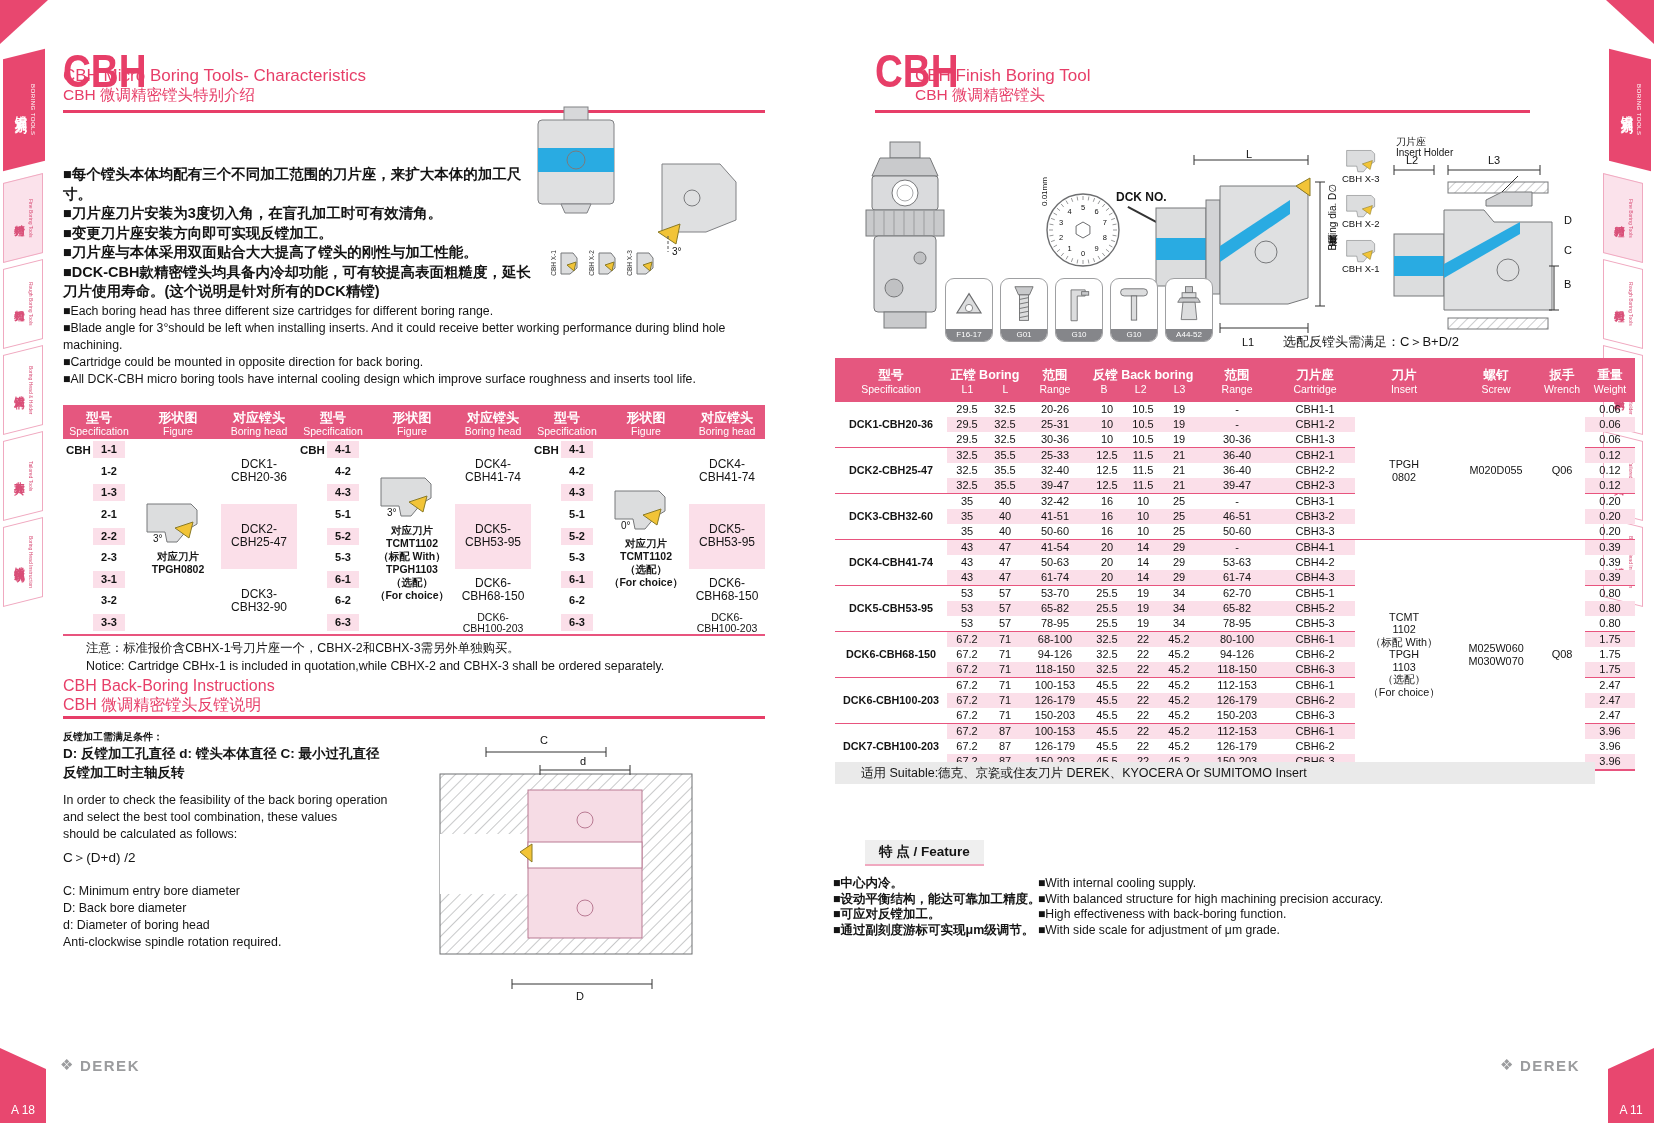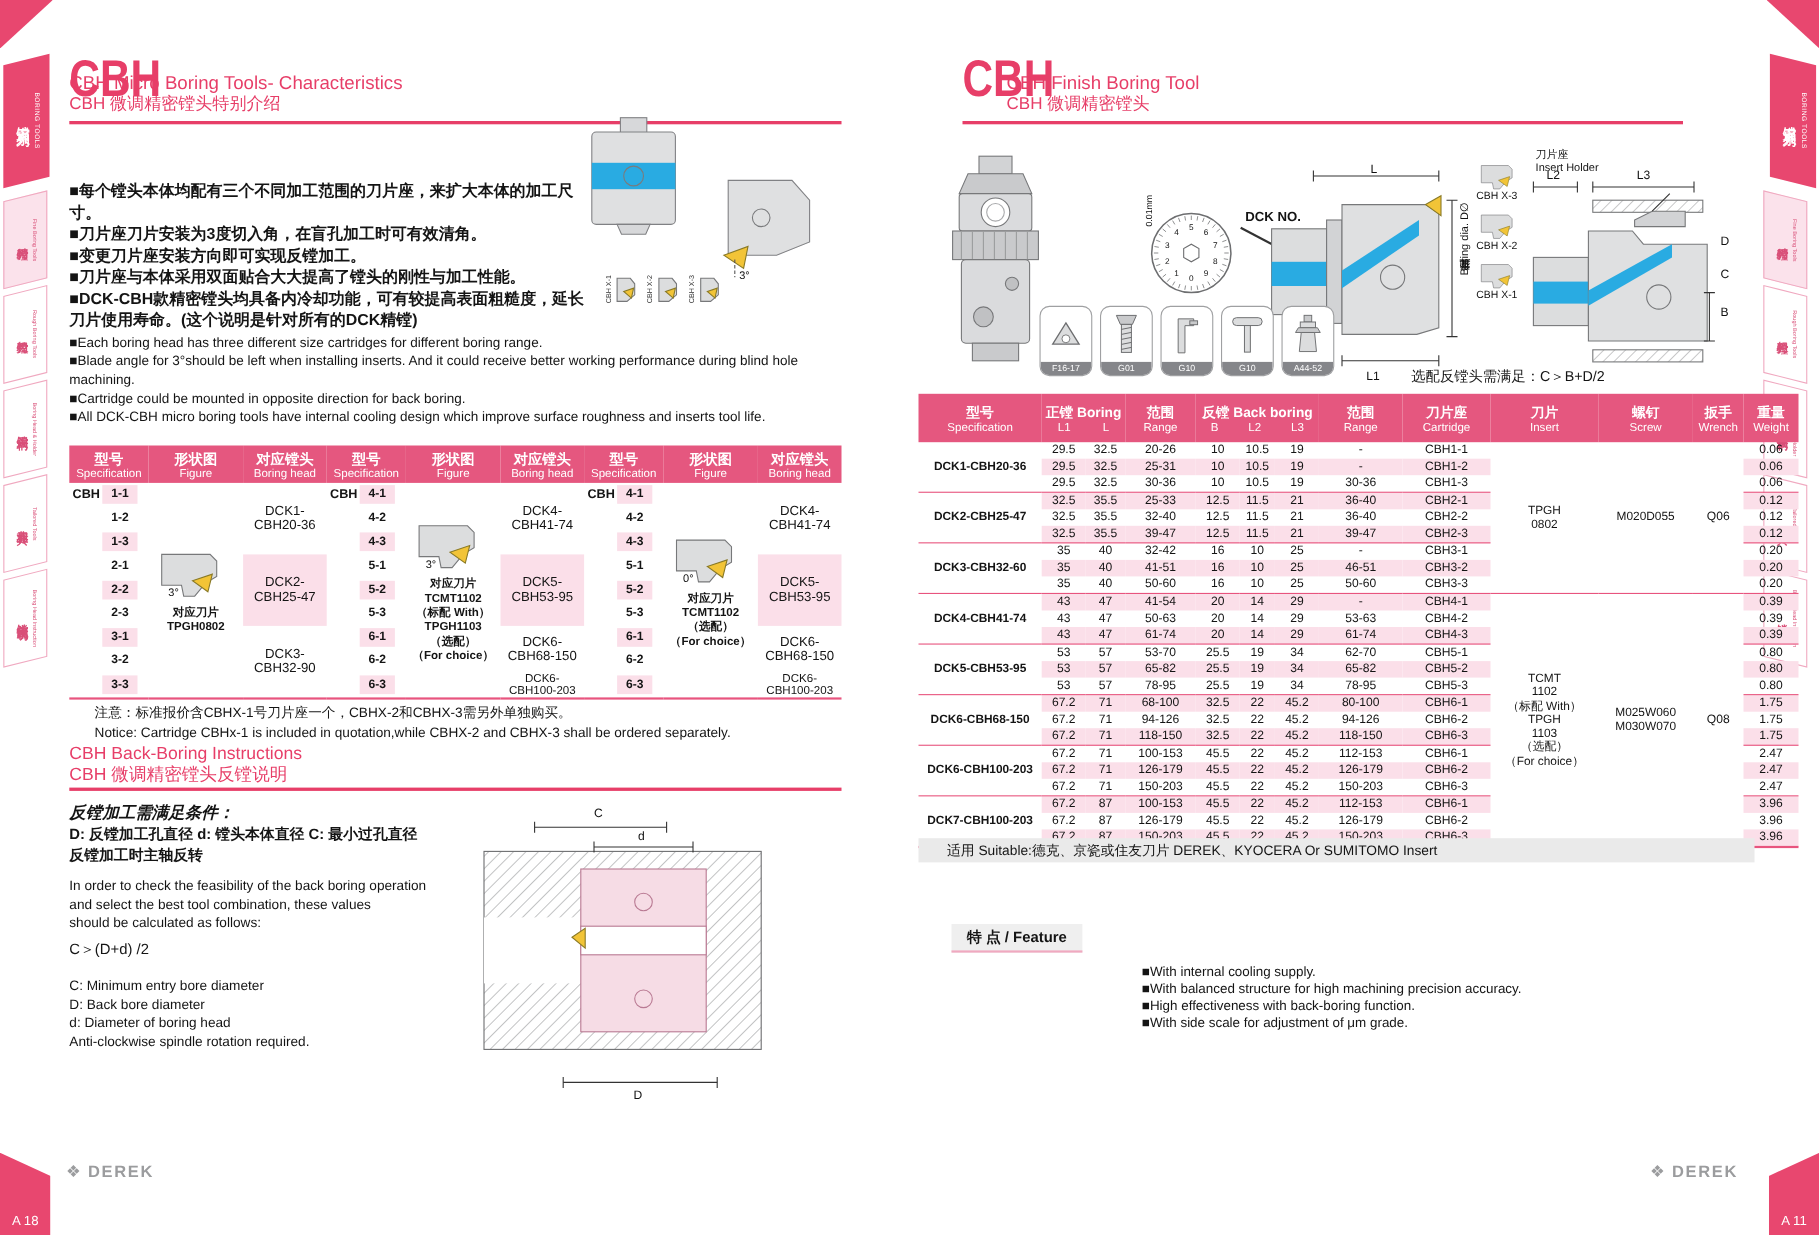--- a/index.html
+++ b/index.html
@@ -88,21 +88,21 @@
   .suitable{width:760px;height:22px;background:#EAEAEA;font-size:12.5px;line-height:22px;
      padding-left:26px;box-sizing:border-box;}
 
   
   .feat-badge{background:#EFEFEF;border-bottom:2px solid #F0A9C0;font-size:13.5px;font-weight:bold;
      padding:3px 14px;display:inline-block;}
   .feat-cn div{font-size:12.5px;font-weight:bold;line-height:15.6px;}
   .feat-en div{font-size:12.2px;line-height:15.6px;}
 
   
-  .bb-cond{font-size:15px;font-weight:bold;font-style:italic;}
+  .bb-cond{font-size:10px;font-weight:bold;}
   .bb-formula{font-size:23px;margin:4px 0 2px 0;}
   .bb-legend{font-size:13.5px;font-weight:bold;line-height:19px;}
   .bb-desc div{font-size:12.4px;line-height:17px;}
   .bb-f2{font-size:13.5px;margin-top:6px;}
   .bb-len div{font-size:12.4px;line-height:17px;}
 
   
   .dimlabel{font-size:11px;color:#111;}
   .rot270{writing-mode:vertical-rl;text-orientation:mixed;transform:rotate(180deg);}
   .icon-tile{width:48px;height:64px;border:1.6px solid #9FA0A2;border-radius:9px;background:#fff;
@@ -710,21 +710,21 @@
           <text x="28.12570012521147" y="65.39260912937621" font-size="7.5" text-anchor="middle" fill="#111">3</text>
           <text x="36.480939197273116" y="53.89260912937621" font-size="7.5" text-anchor="middle" fill="#111">4</text>
           <text x="50" y="49.5" font-size="7.5" text-anchor="middle" fill="#111">5</text>
           <text x="63.519060802726884" y="53.89260912937621" font-size="7.5" text-anchor="middle" fill="#111">6</text>
           <text x="71.87429987478853" y="65.39260912937621" font-size="7.5" text-anchor="middle" fill="#111">7</text>
           <text x="71.87429987478853" y="79.60739087062379" font-size="7.5" text-anchor="middle" fill="#111">8</text>
           <text x="63.519060802726884" y="91.10739087062379" font-size="7.5" text-anchor="middle" fill="#111">9</text>
           <polygon points="56.92820323027551,74 50,78 43.07179676972449,74 43.07179676972449,66 50,62 56.92820323027551,66 " fill="none" stroke="#6D6E70"></polygon>
         </svg></div>
 
-    <span class="abs" style="left:288px;top:64px;font-size:12px;font-weight:bold;margin-left:16px;">DCK NO.</span>
+    <span class="abs" style="left:288px;top:64px;font-size:12px;font-weight:bold;">DCK NO.</span>
     <div class="abs" style="left:300px;top:80px;width:34px;height:1.5px;background:#333;transform:rotate(28deg);transform-origin:left;"></div>
 
     <svg class="abs" style="left:322px;top:20px;" width="184" height="190" viewBox="0 0 184 190">
       <line x1="44" y1="14" x2="158" y2="14" stroke="#333"></line>
       <line x1="44" y1="9" x2="44" y2="19" stroke="#333"></line>
       <line x1="158" y1="9" x2="158" y2="19" stroke="#333"></line>
       <rect x="6" y="62" width="50" height="78" fill="#DCDDDE" stroke="#77787A"></rect>
       <rect x="6" y="92" width="50" height="22" fill="#29ABE2"></rect>
       <rect x="56" y="54" width="14" height="94" fill="#D2D3D5" stroke="#77787A"></rect>
       <path d="M70 40 h76 l12 8 v104 l-20 6 h-68 z" fill="#DFE0E1" stroke="#77787A"></path>
@@ -1225,20 +1225,26 @@
             <td class="alt">3.96</td>
           </tr>
         </tbody>
       </table>
     </div>
   <div class="abs suitable" style="left:835px;top:762px;">适用 Suitable:德克、京瓷或住友刀片 DEREK、KYOCERA Or SUMITOMO Insert</div>
 
   <div class="abs" style="left:865px;top:840px;">
     <span class="feat-badge">特 点 / Feature</span>
   </div>
+  <div class="abs feat-cn" id="feat-cn" style="left:833px;top:876px;">
+      <div class="">■中心内冷。</div>
+      <div class="">■设动平衡结构，能达可靠加工精度。</div>
+      <div class="">■可应对反镗加工。</div>
+      <div class="">■通过副刻度游标可实现μm级调节。</div>
+    </div>
   <div class="abs feat-en" id="feat-en" style="left:1038px;top:876px;">
       <div class="">■With internal cooling supply.</div>
       <div class="">■With balanced structure for high machining precision accuracy.</div>
       <div class="">■High effectiveness with back-boring function.</div>
       <div class="">■With side scale for adjustment of μm grade.</div>
     </div>
 
   <div class="brand abs" style="left:60px;top:1056px;">
     <span class="mark">❖</span>
     <span>DEREK</span>

